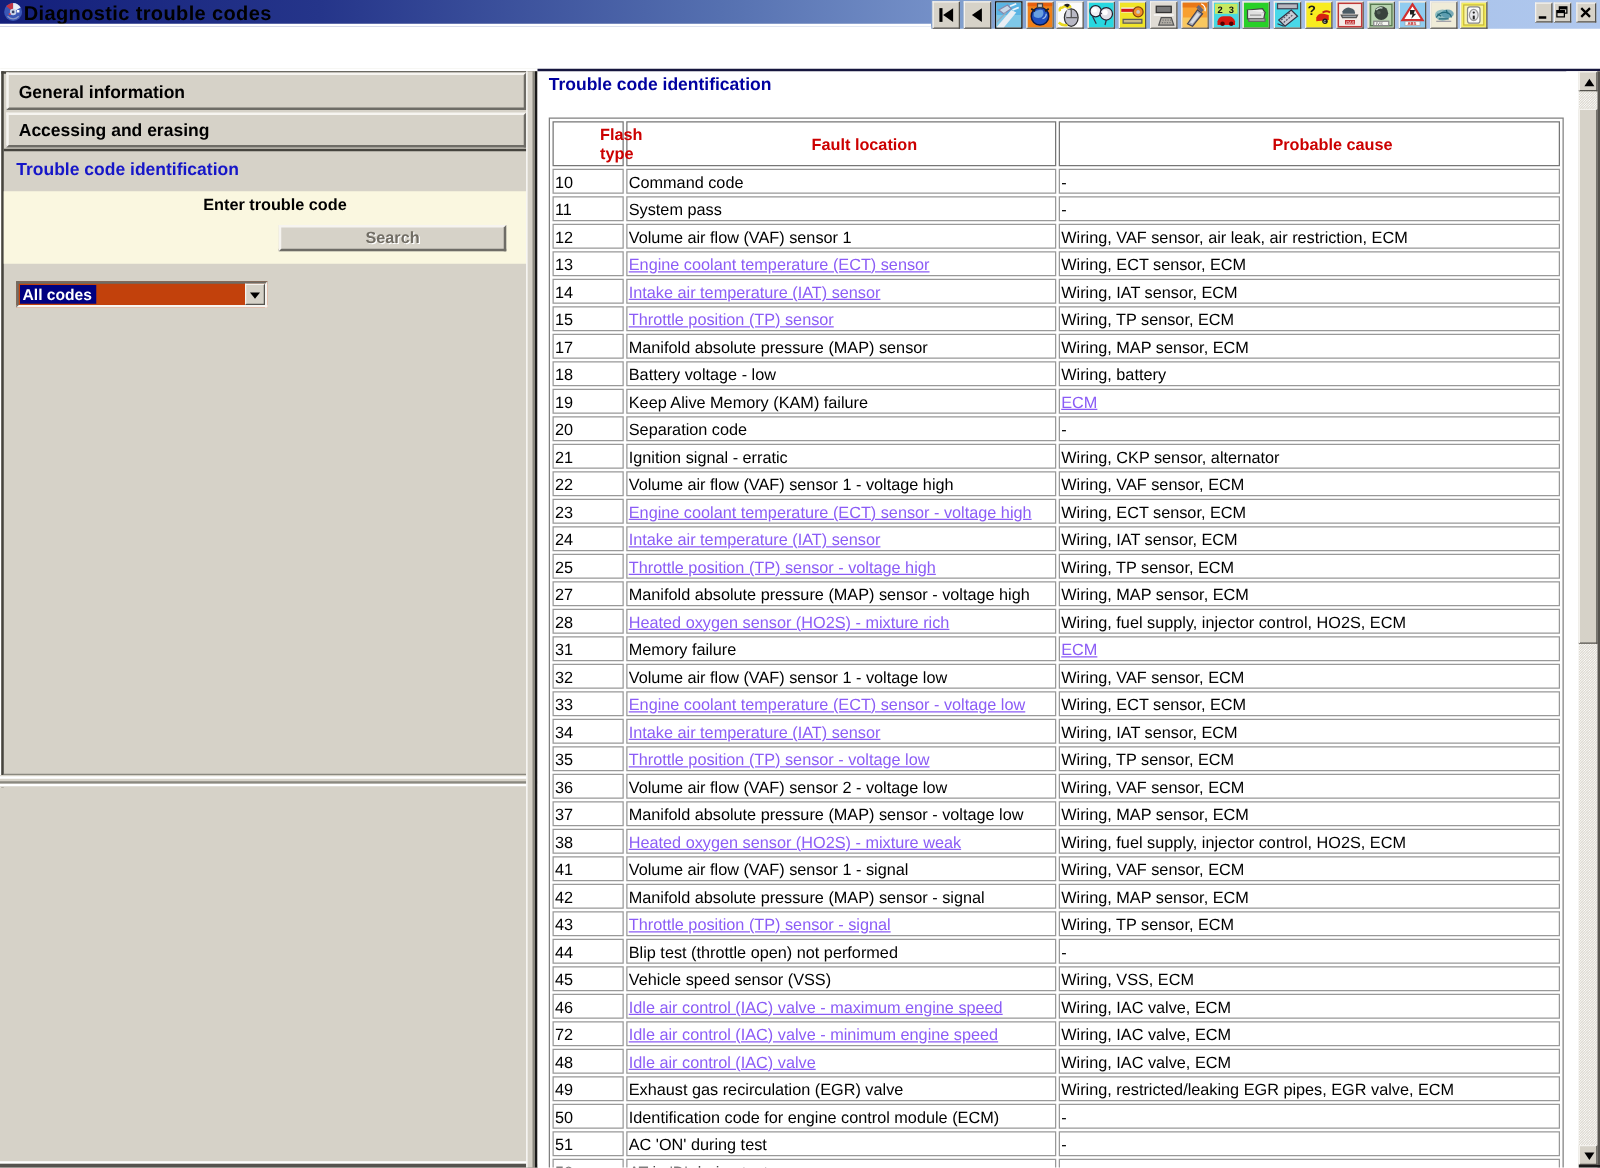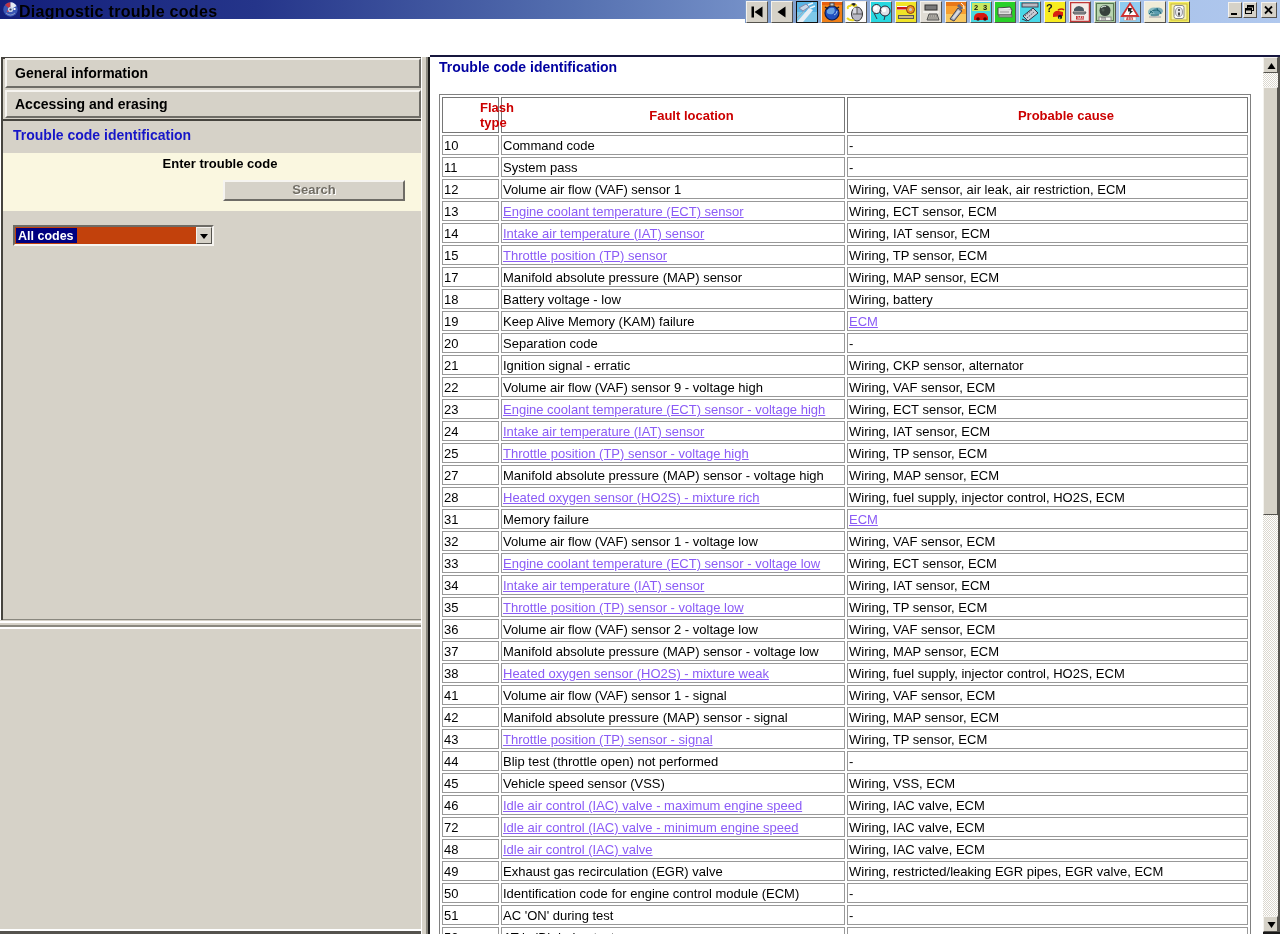--- a/index.html
+++ b/index.html
@@ -397,21 +397,21 @@
               <td>Separation code</td>
               <td>-</td>
             </tr>
 <tr>
               <td>21</td>
               <td>Ignition signal - erratic</td>
               <td>Wiring, CKP sensor, alternator</td>
             </tr>
 <tr>
               <td>22</td>
-              <td>Volume air flow (VAF) sensor 9 - voltage high</td>
+              <td>Volume air flow (VAF) sensor 1 - voltage high</td>
               <td>Wiring, VAF sensor, ECM</td>
             </tr>
 <tr>
               <td>23</td>
               <td><a>Engine coolant temperature (ECT) sensor - voltage high</a></td>
               <td>Wiring, ECT sensor, ECM</td>
             </tr>
 <tr>
               <td>24</td>
               <td><a>Intake air temperature (IAT) sensor</a></td>

